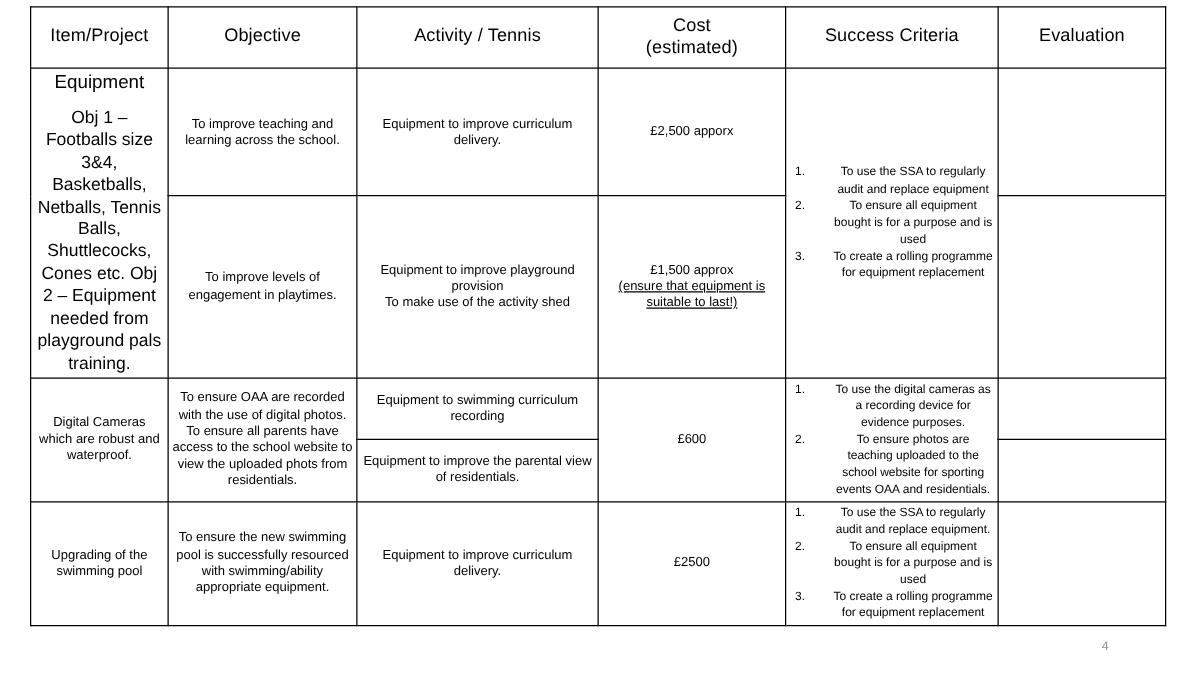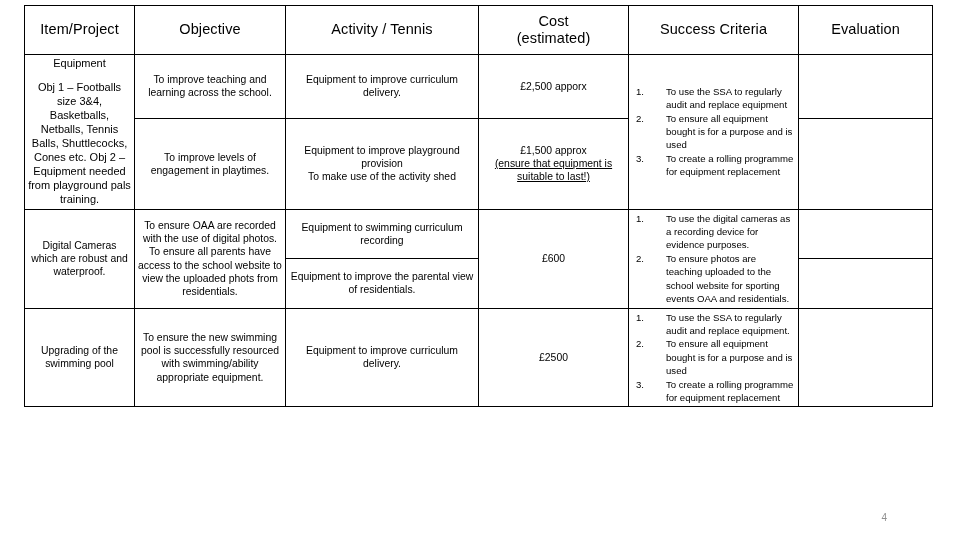--- a/index.html
+++ b/index.html
@@ -55,26 +55,26 @@
     height: 44px;
     letter-spacing: 0.1px;
   }
 
   td.cell {
     font-size: 10.4px;
     line-height: 1.26;
   }
 
   .item-title {
-    font-size: 11px;
+    font-size: 15px;
     display: block;
     margin-bottom: 9px;
   }
   .item-detail {
-    font-size: 11px;
+    font-size: 14px;
     line-height: 1.28;
     display: block;
   }
 
   td.succ-cell {
     text-align: left;
     vertical-align: middle;
     padding: 3px 6px 3px 4px;
   }
 
@@ -83,21 +83,21 @@
     padding: 0 0 0 4px;
     list-style: none;
     counter-reset: crit;
   }
   ol.criteria > li {
     counter-increment: crit;
     position: relative;
     padding-left: 30px;
     font-size: 9.6px;
     line-height: 1.40;
-    text-align: left;
+    text-align: center;
   }
   ol.criteria > li::before {
     content: counter(crit) ".";
     position: absolute;
     left: 0;
     top: 0;
     width: 16px;
     text-align: left;
     font-size: 9.6px;
   }

